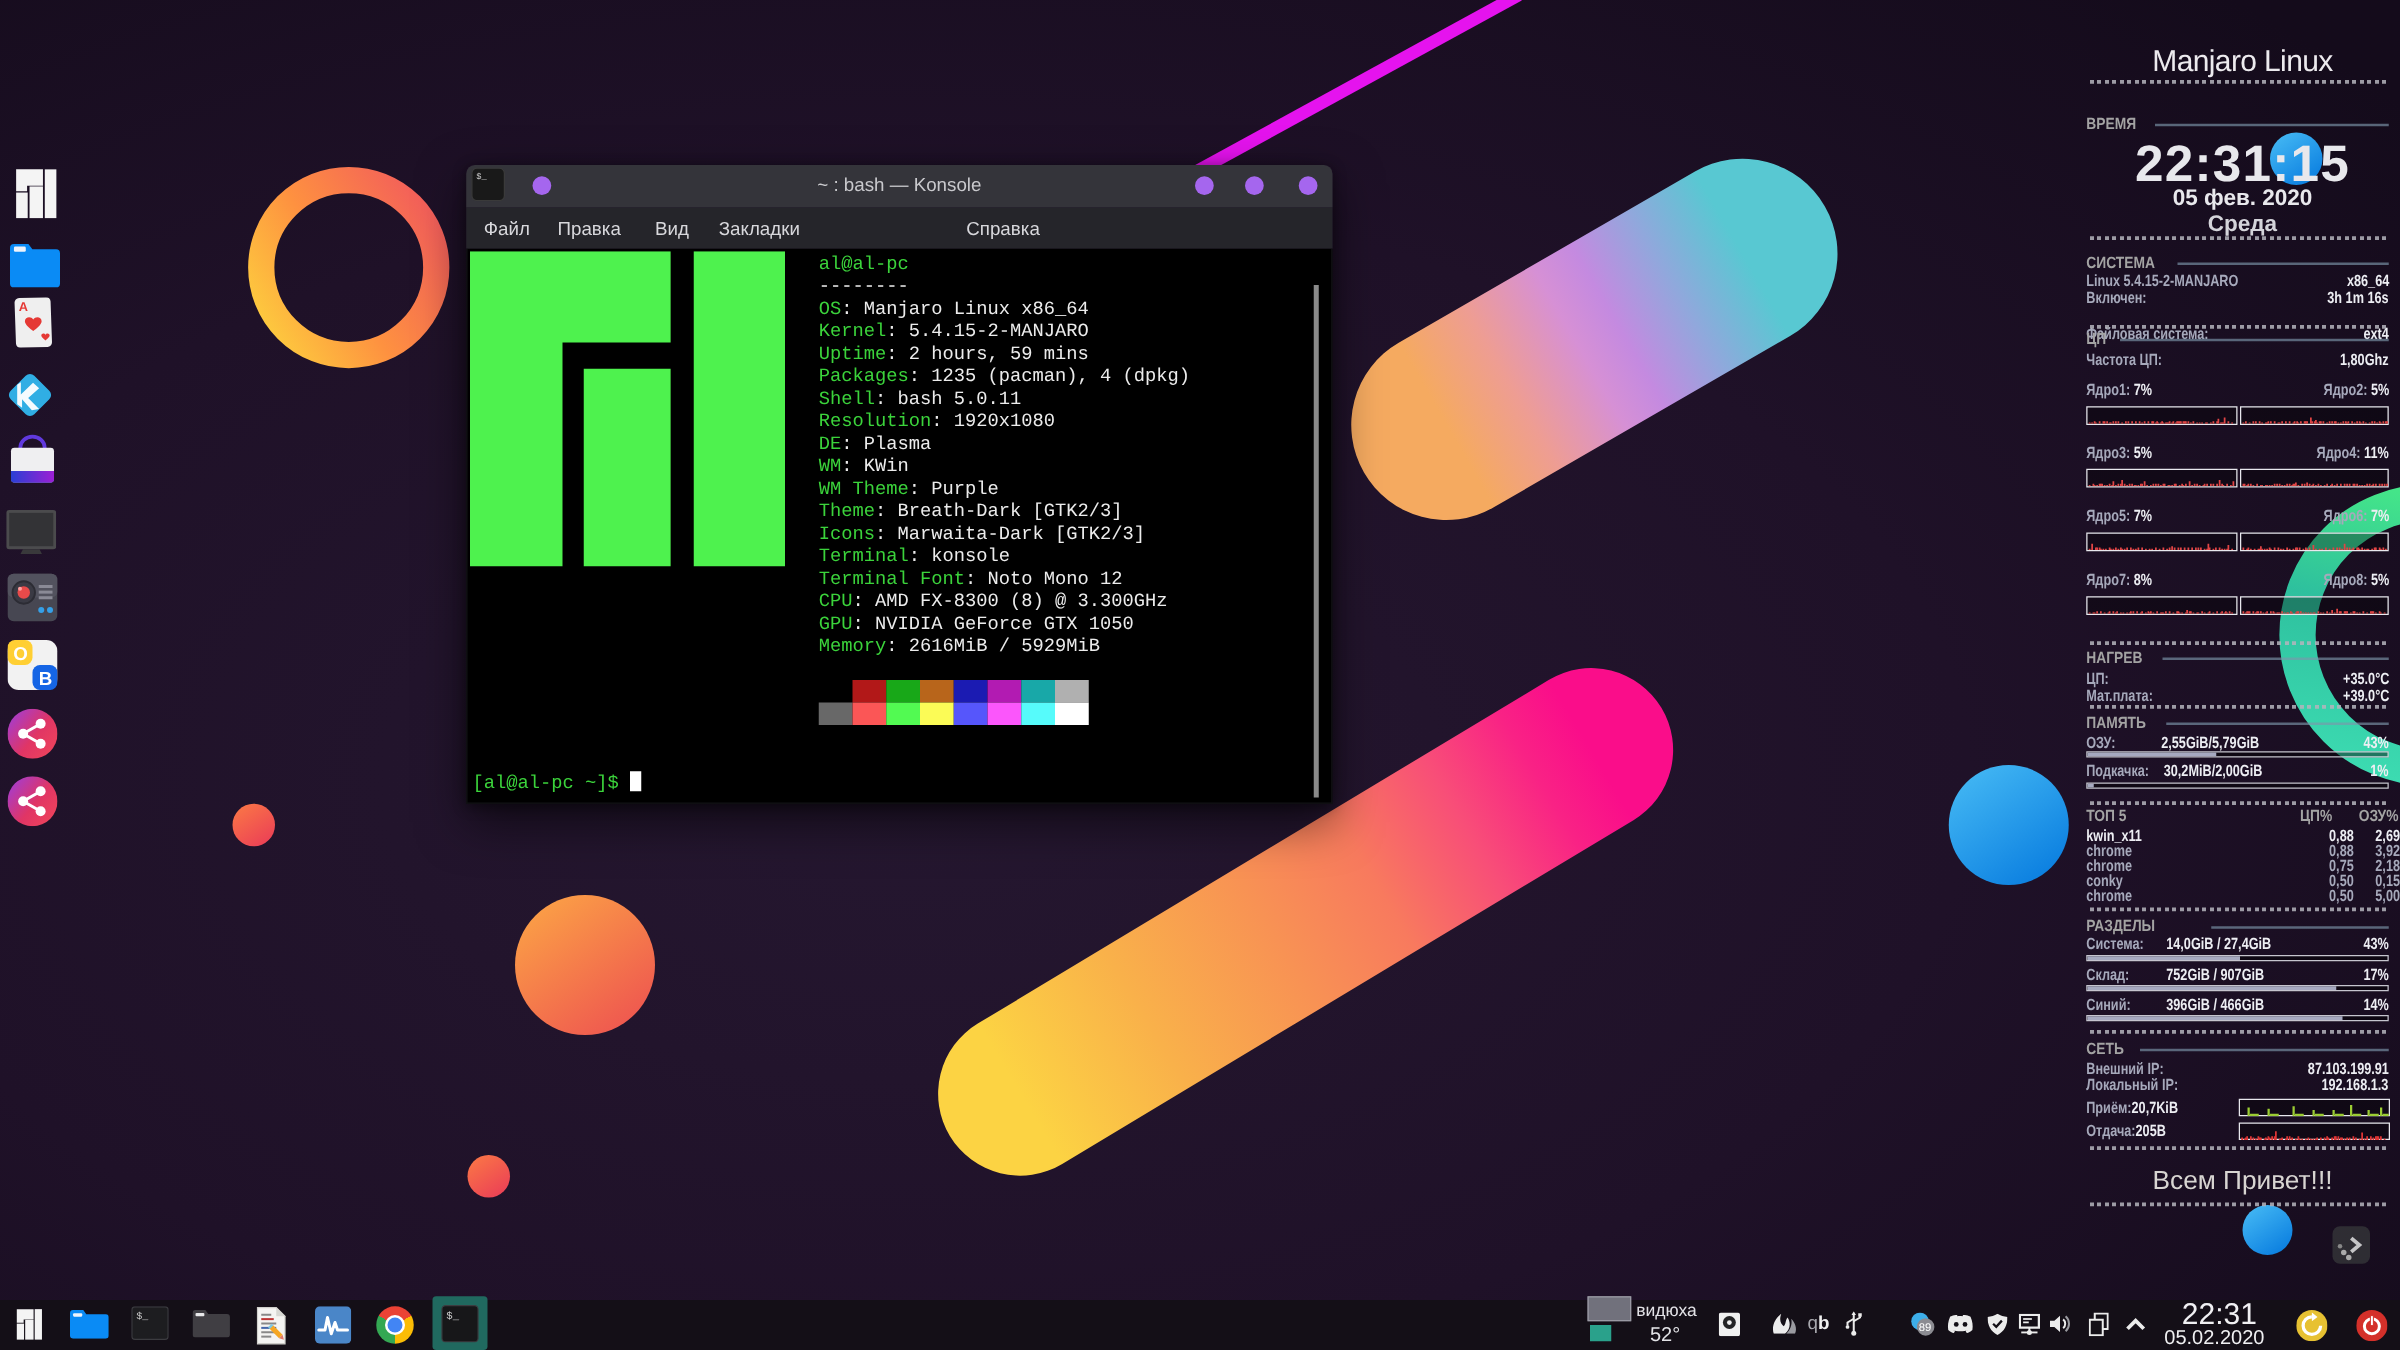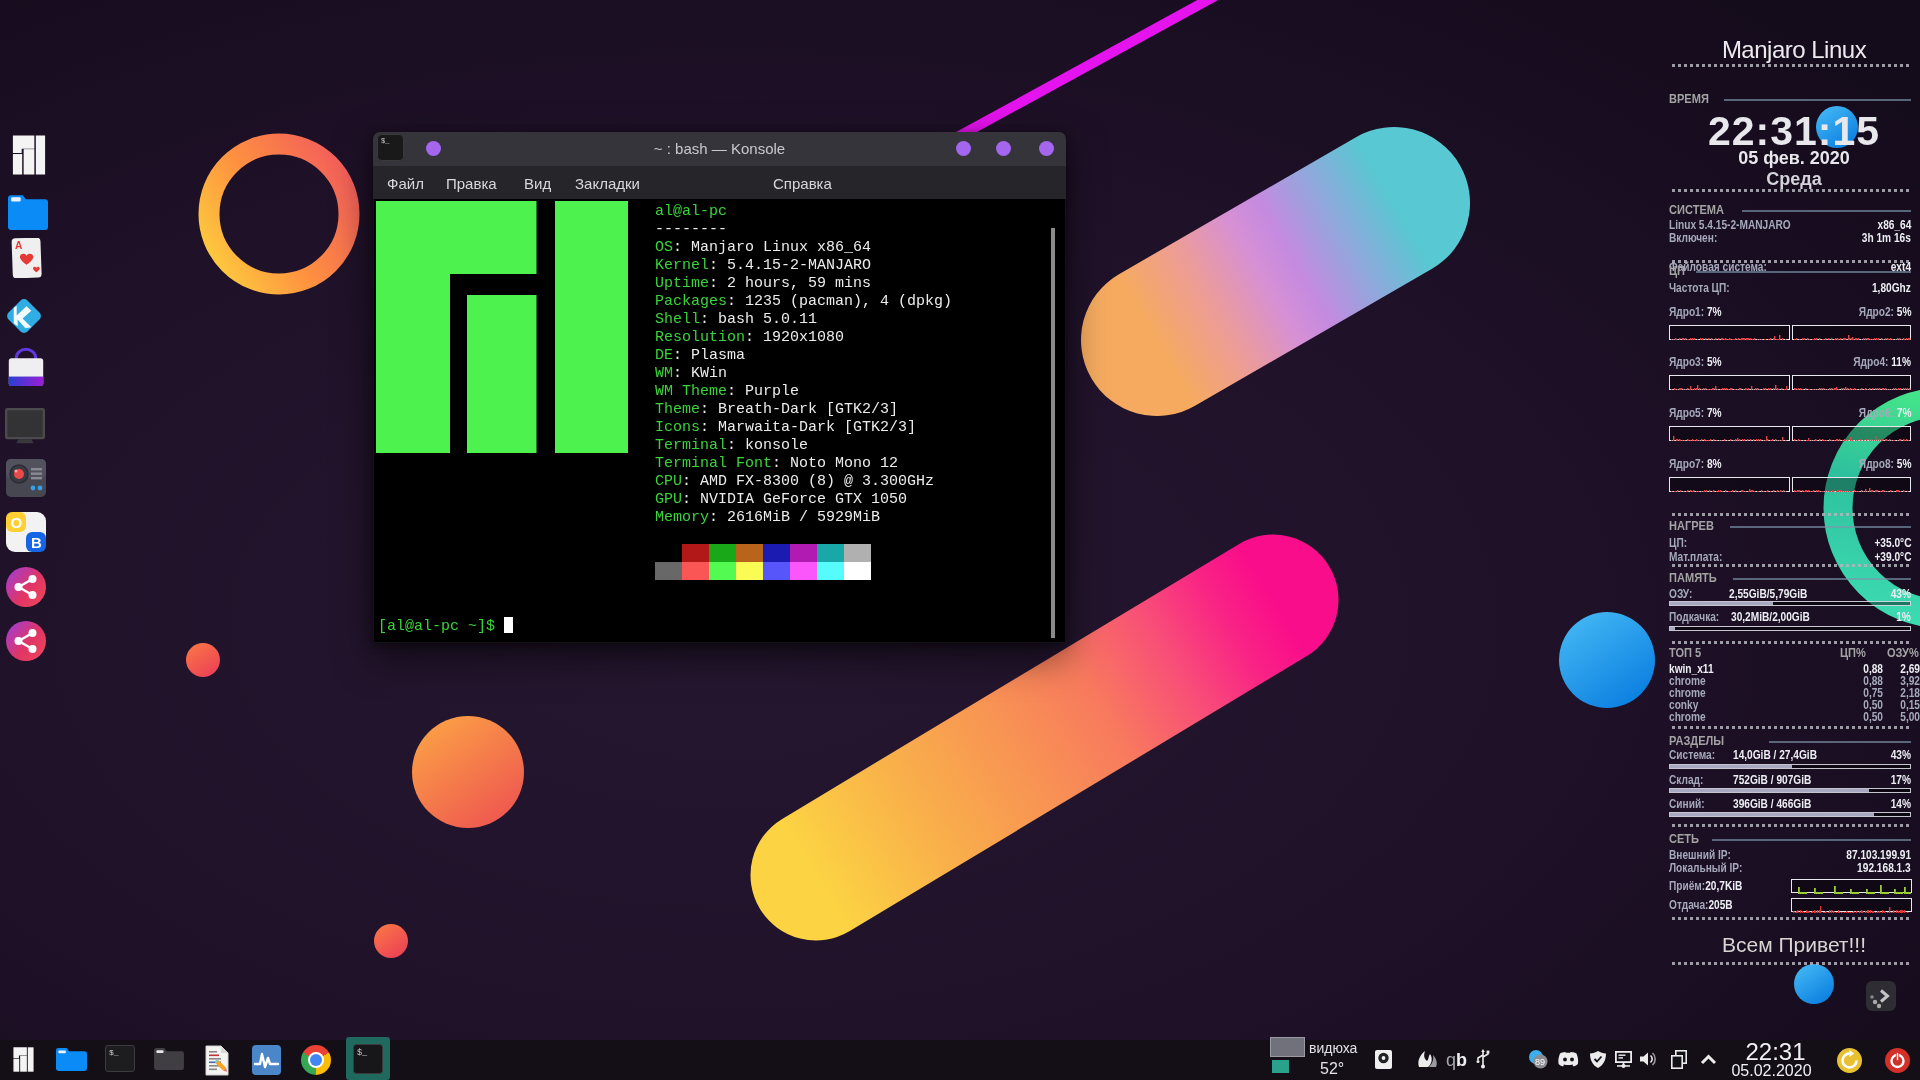--- a/index.html
+++ b/index.html
@@ -976,21 +976,21 @@
 <div style="position:absolute;left:1320px;top:20px;font-size:16px;color:#e2e2e6;">52°</div>
 <svg class="tbi" style="left:1375px;top:10px;" width="17" height="19" viewBox="0 0 17 19">
   <rect width="17" height="19" rx="2" fill="#f0f0f0"></rect>
   <circle cx="8.5" cy="8" r="5.2" fill="#232325"></circle>
         <circle cx="8.5" cy="8" r="1.9" fill="#f0f0f0"></circle>
 </svg>
 <svg class="tbi" style="left:1417px;top:11px;" width="22" height="16" viewBox="0 0 22 16">
   <path d="M2,16 C0,10 3,4 8,0 C6,6 8,8 10,10 C12,8 11,6 13,3 C16,7 15,13 11,16 Z" fill="#ececec"></path>
   <path d="M12,16 C15,13 17,9 16,4 C19,7 21,12 19,16 Z" fill="#9a9aa0"></path>
 </svg>
-<div style="position:absolute;left:1446px;top:10px;font-size:18px;color:#a8a8ae;text-align:center;">q<span style="color:#f0f0f0;font-weight:bold;">b</span></div>
+<div style="position:absolute;left:1446px;top:10px;font-size:15px;color:#a8a8ae;text-align:center;">q<span style="color:#f0f0f0;font-weight:bold;">b</span></div>
 <svg class="tbi" style="left:1476px;top:9px;" width="14" height="20" viewBox="0 0 14 20">
   <g stroke="#ececec" stroke-width="1.6" fill="none">
   <path d="M7,2 V16"></path>
           <path d="M7,6 L2,9 V11"></path>
           <path d="M7,8 L12,5 V4"></path>
   </g>
   <path d="M7,0 l1.8,3 h-3.6 Z" fill="#ececec"></path>
   <circle cx="7" cy="17.5" r="2" fill="#ececec"></circle>
   <circle cx="2" cy="12.5" r="1.5" fill="#ececec"></circle>
   <rect x="10.6" y="1.6" width="2.8" height="2.8" fill="#ececec"></rect>

